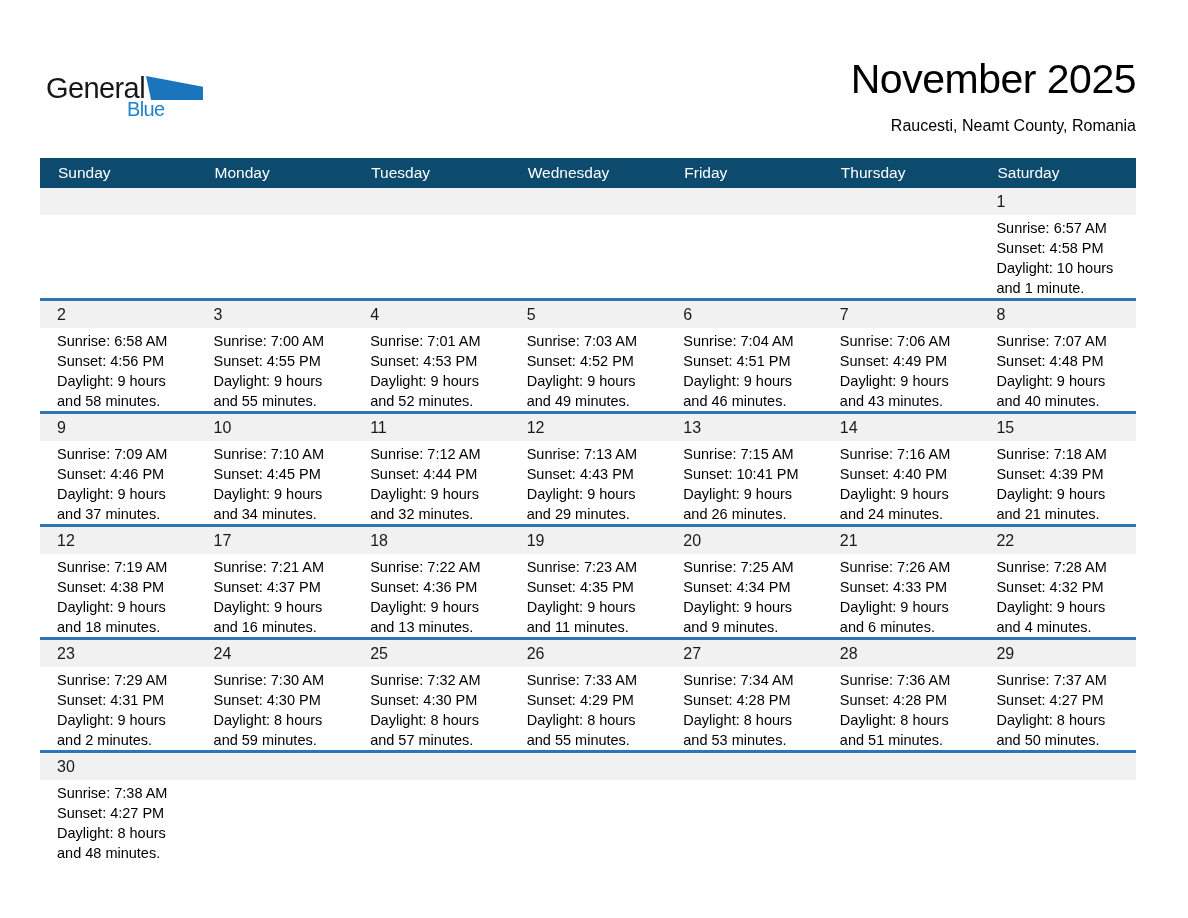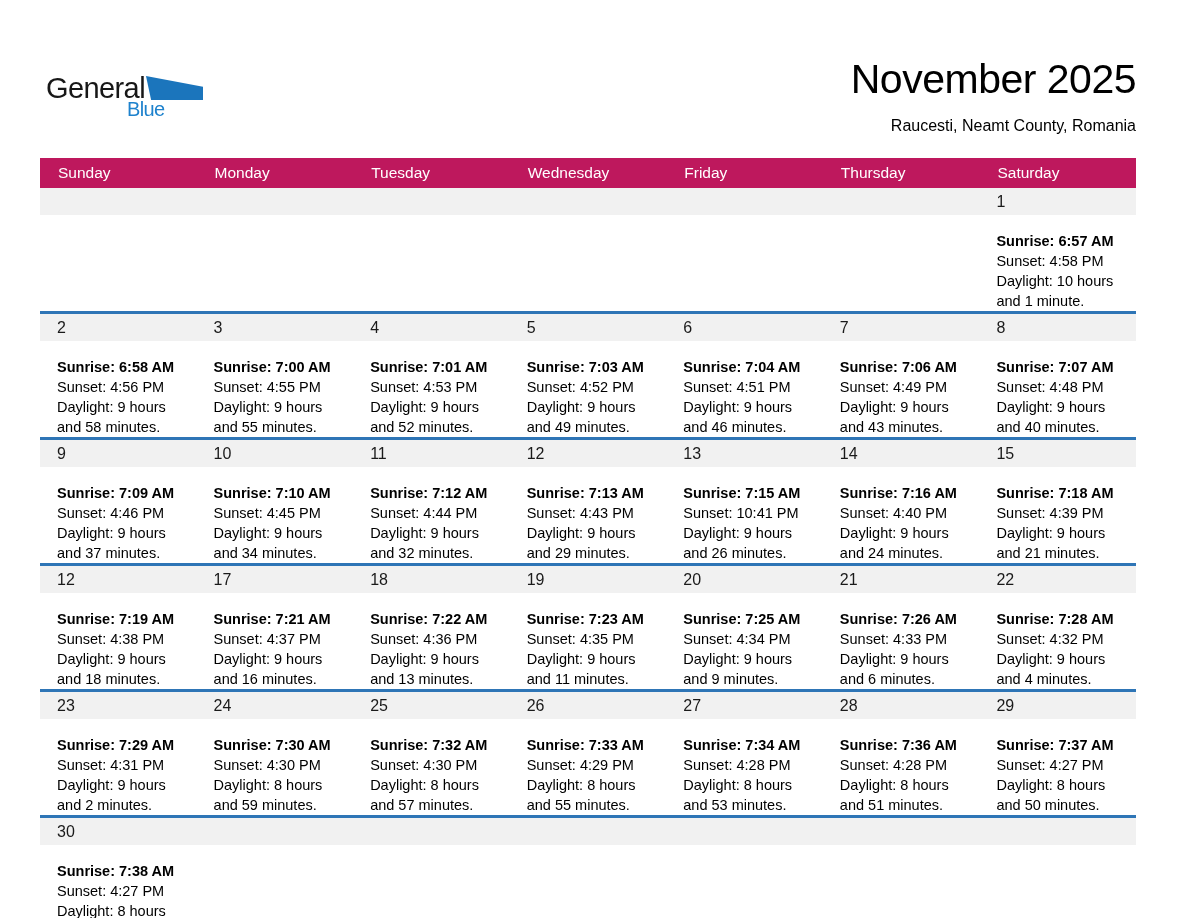--- a/index.html
+++ b/index.html
@@ -26,42 +26,42 @@
   .cal-header { display:grid; grid-template-columns:repeat(7,1fr); height:30px; }
   .cal-header .dayname { color:#ffffff; font-size:15.5px; line-height:30px; padding-left:18px;
     overflow:hidden; white-space:nowrap; }
 
   .week { position:relative; display:grid; grid-template-columns:repeat(7,1fr); min-height:107px; }
   .week.bordered { border-top:3px solid #2E75B6; }
   .week .band { position:absolute; top:0; left:0; right:0; height:27px; background:#F1F1F1; }
   .cell { position:relative; padding:0 6px 0 17px; }
   .day-num { font-size:16px; line-height:27px; color:#1a1a1a; }
   .cell-line { font-size:14.5px; line-height:20px; color:#000; white-space:nowrap; }
-  .cell-line.first { margin-top:16px;font-weight:bold; }
+  .cell-line.first { margin-top:3px; }
 </style>
 </head>
 <body>
 
 <div class="page">
 
   <div class="logo">
     <div class="logo-line1">
       <span class="logo-general">General</span>
       <span class="logo-triangle" style="background: rgb(27, 117, 188);"></span>
     </div>
     <div class="logo-blue" style="color: rgb(30, 130, 205);">Blue</div>
   </div>
 
   <div class="titles">
     <div class="title">November 2025</div>
     <div class="subtitle">Raucesti, Neamt County, Romania</div>
   </div>
 
   <div class="calendar">
-    <div class="cal-header" id="cal-header" style="background: #be185d;">
+    <div class="cal-header" id="cal-header" style="background: #0c4a6e;">
         <span class="dayname">Sunday</span>
         <span class="dayname">Monday</span>
         <span class="dayname">Tuesday</span>
         <span class="dayname">Wednesday</span>
         <span class="dayname">Friday</span>
         <span class="dayname">Thursday</span>
         <span class="dayname">Saturday</span>
       </div>
     <div id="cal-weeks">
         <div class="week" style="border-top-color: rgb(46, 117, 182);">

